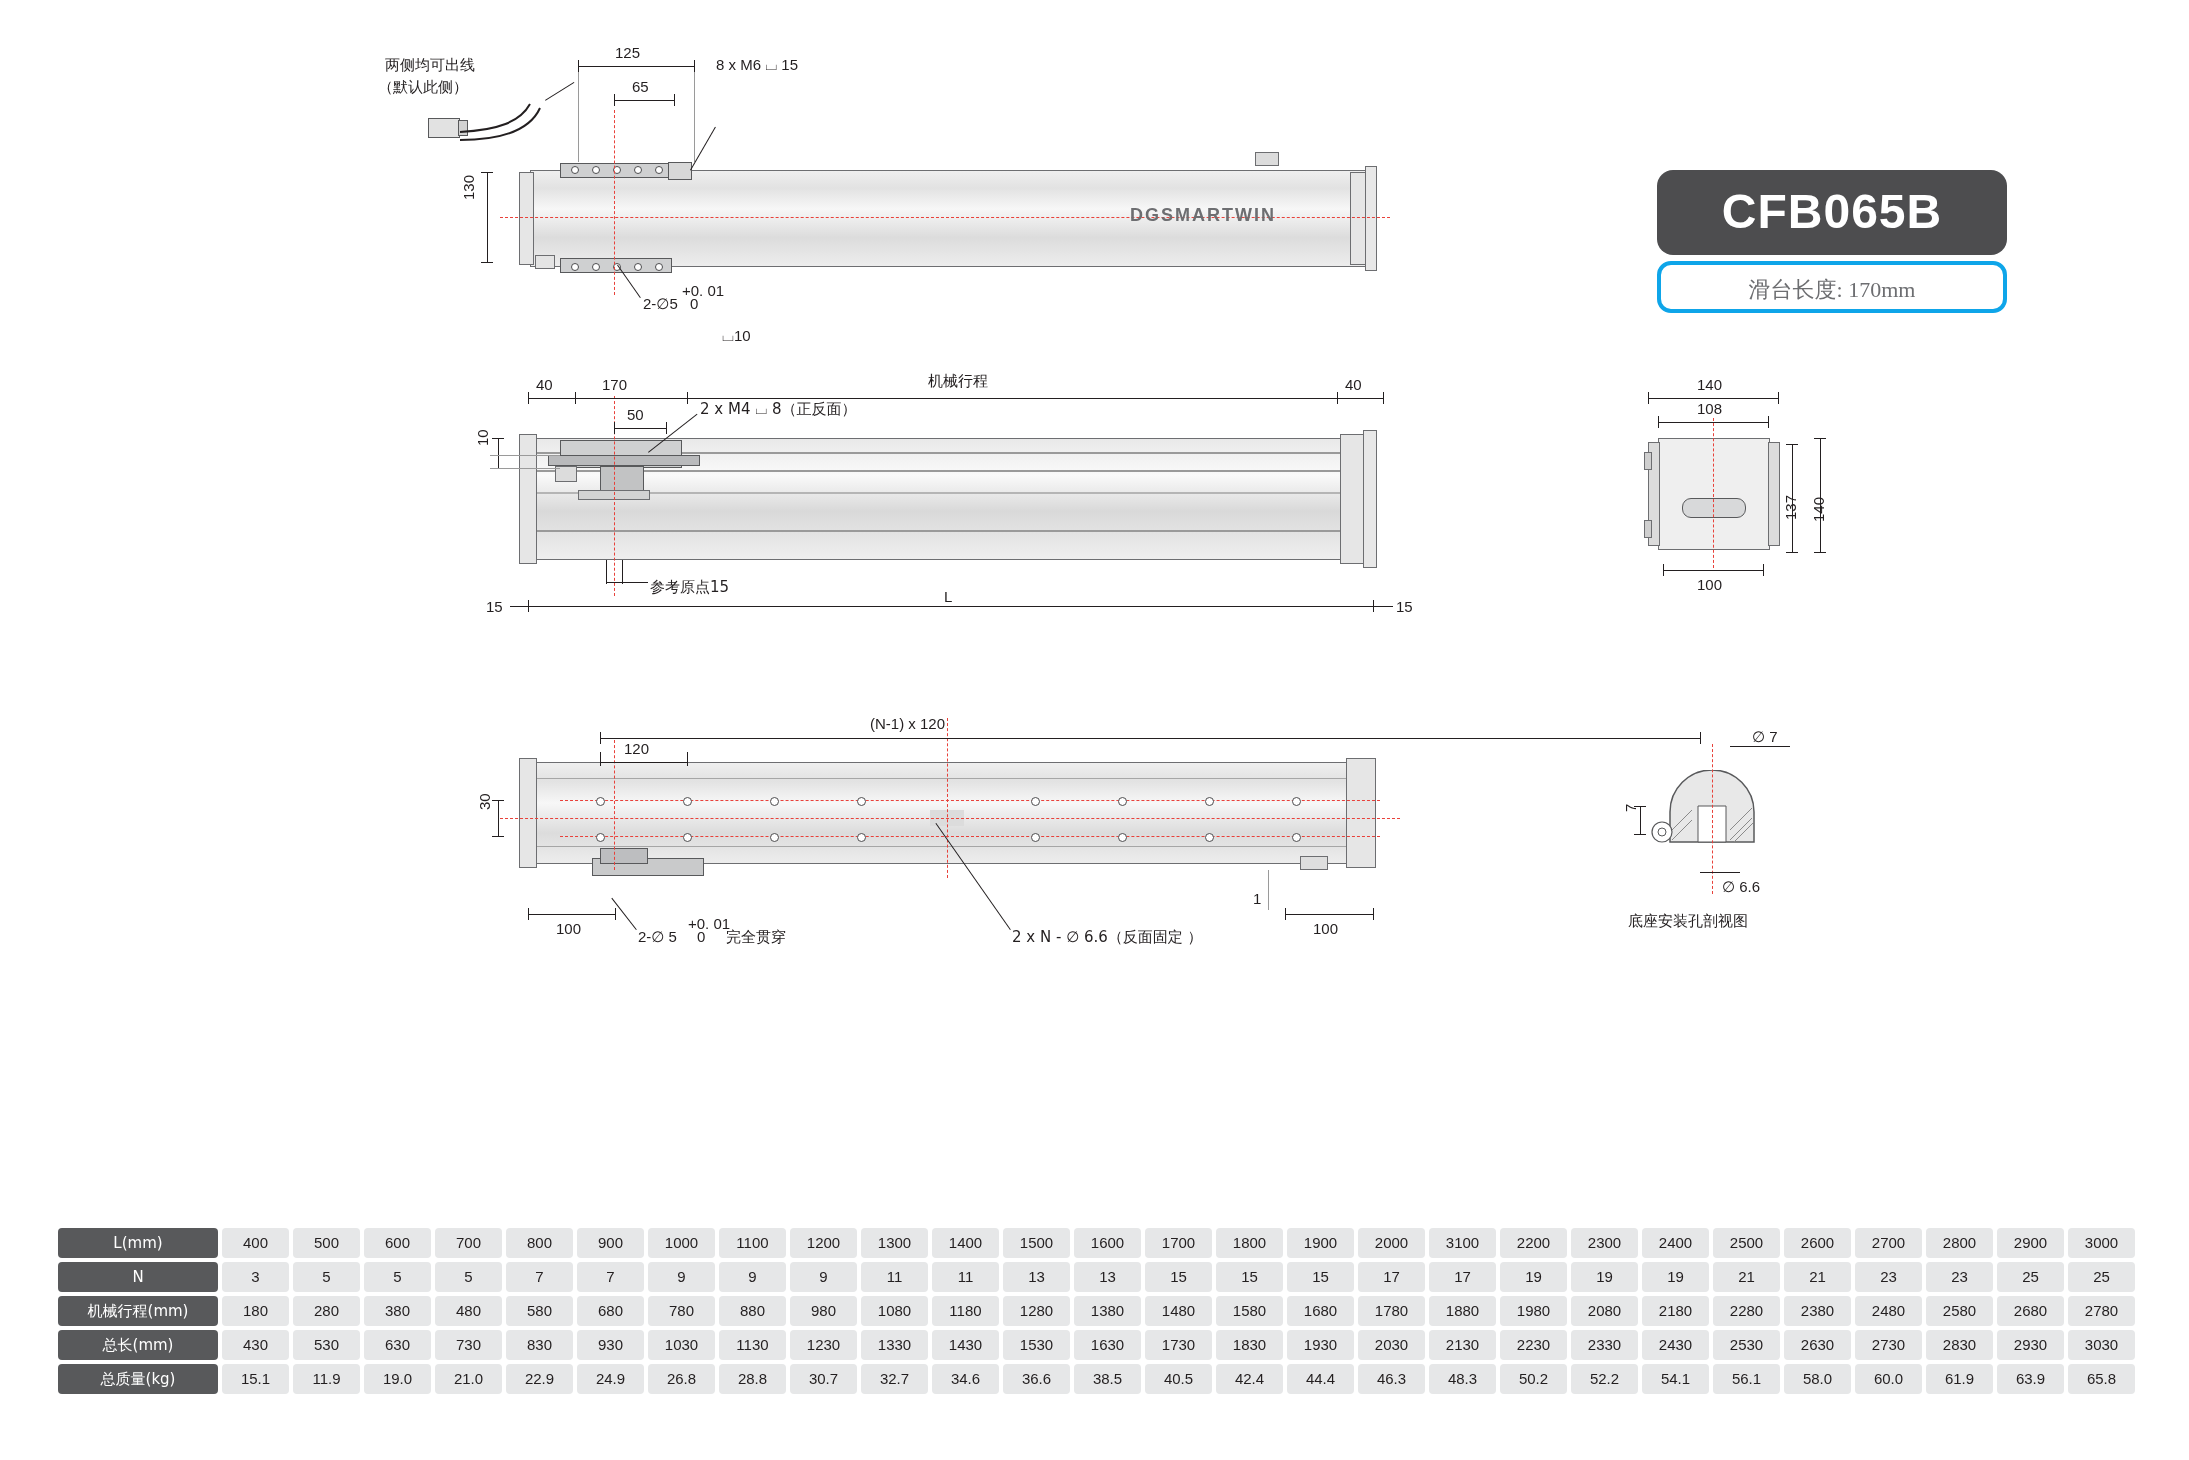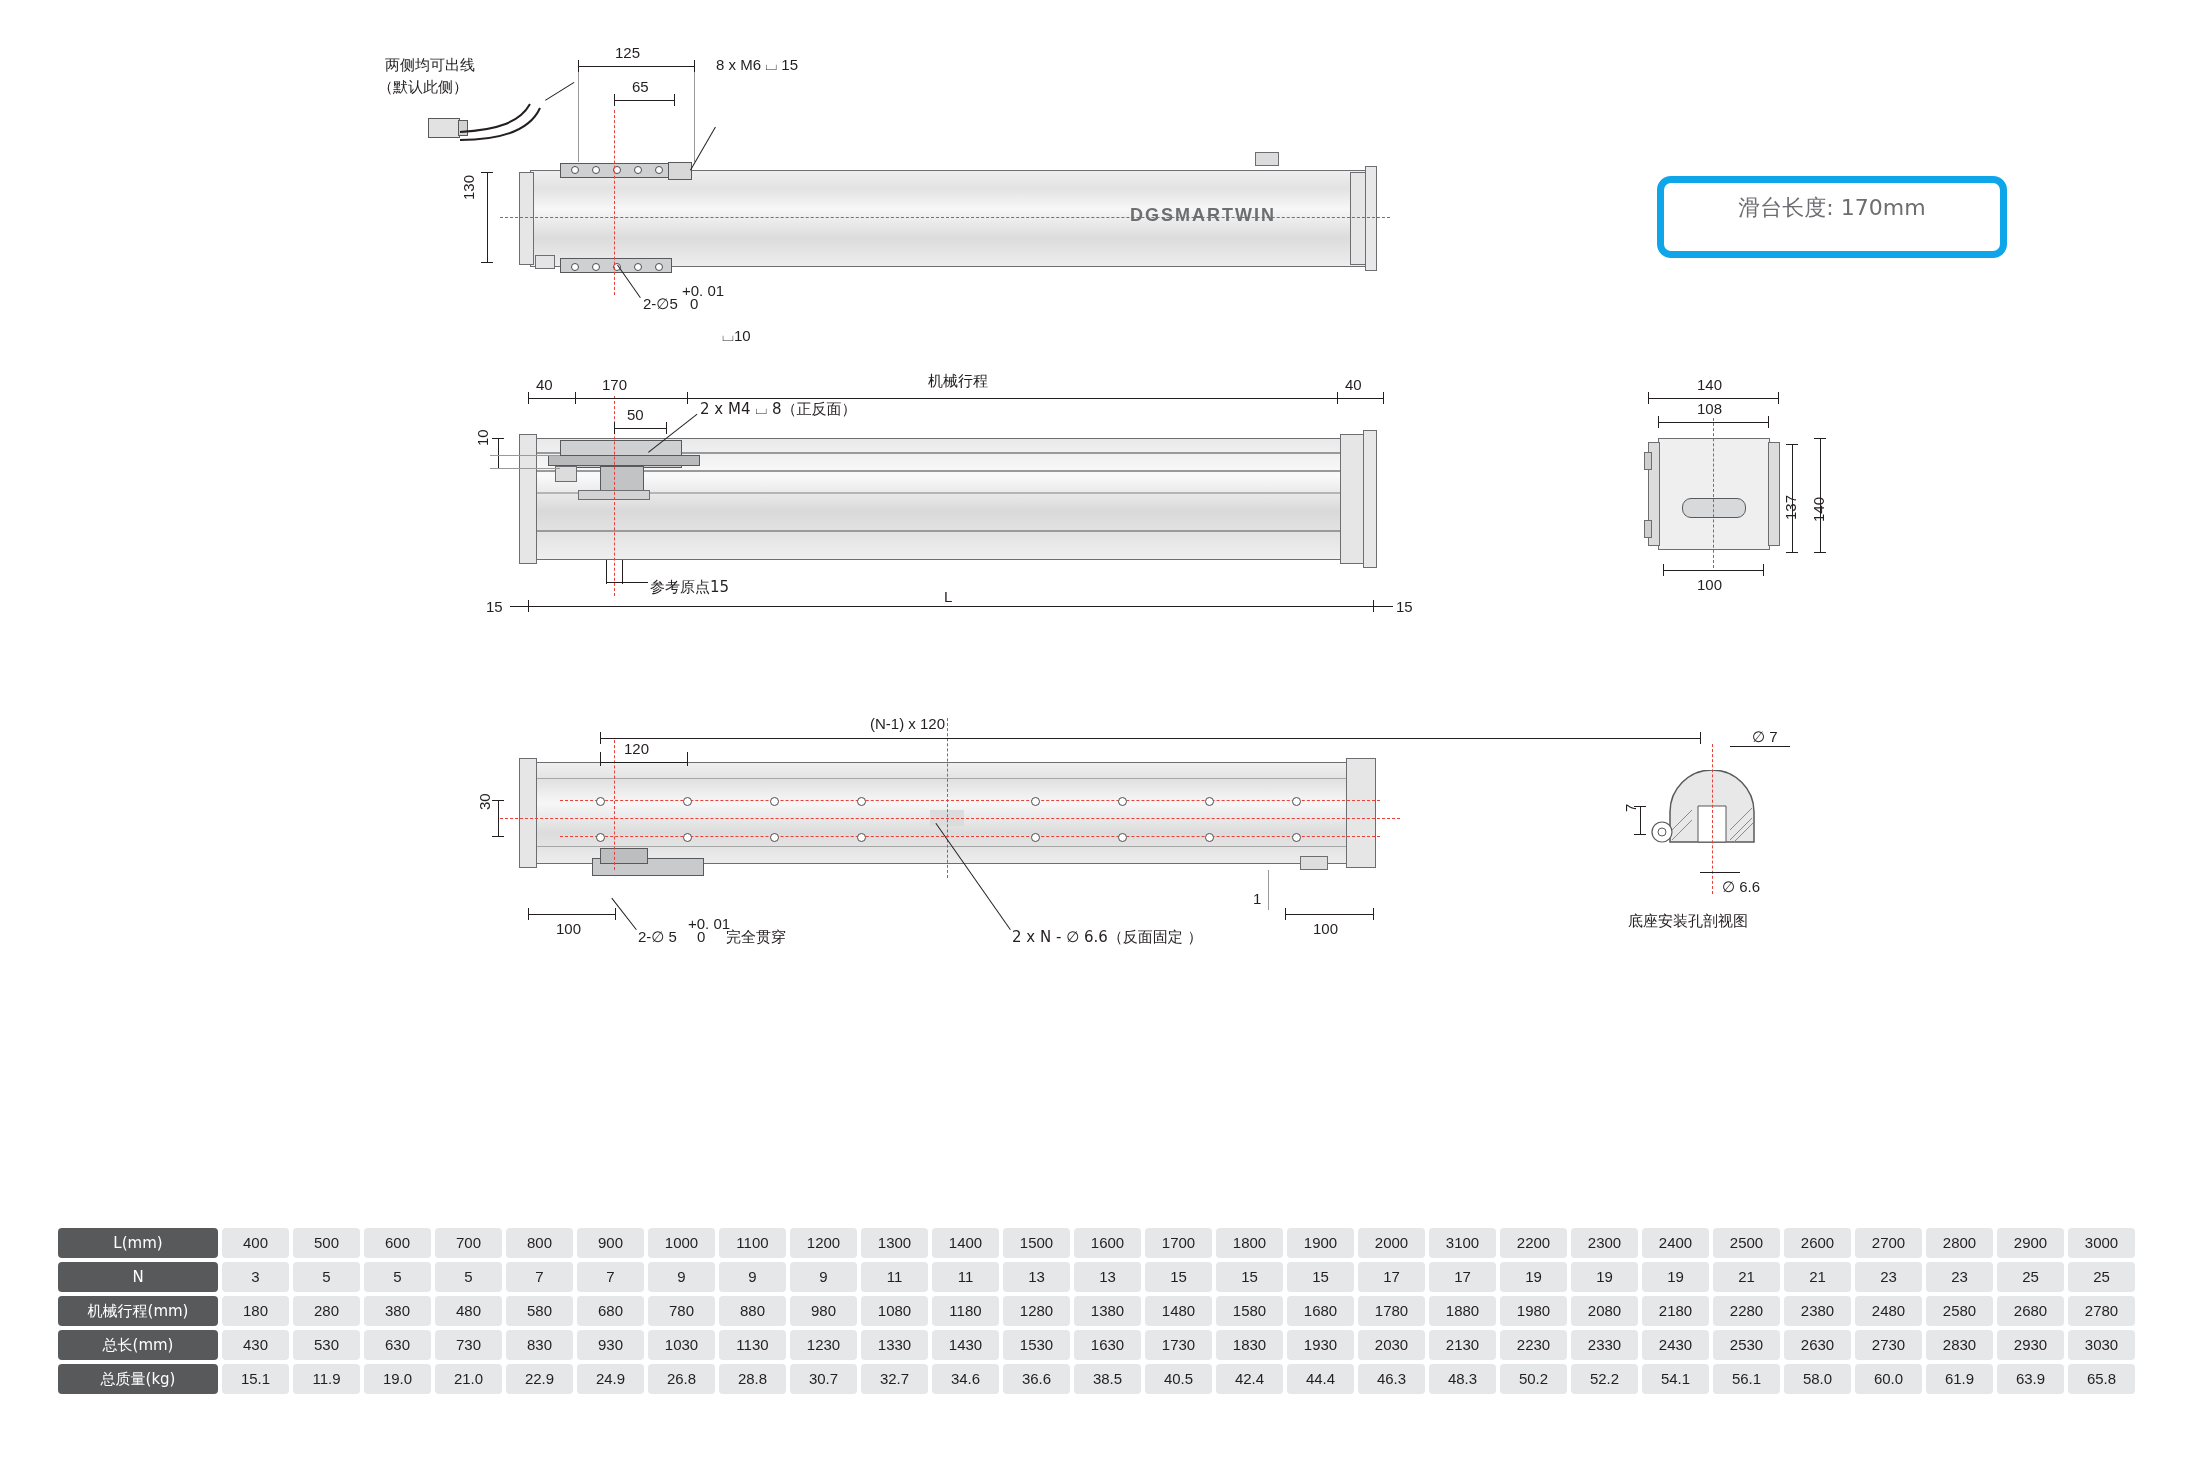--- a/index.html
+++ b/index.html
@@ -16,23 +16,24 @@
   
   .badge{
     position:absolute;left:1657px;top:170px;width:350px;
   }
   .badge-top{
     background:#4d4d4f;color:#ffffff;border-radius:16px;
     text-align:center;padding:14px 0 16px 0;
     font-size:48px;font-weight:bold;letter-spacing:1px;
   }
   .badge-bot{
-    margin-top:6px;border:7px solid #0ea5e9;border-radius:14px;
-    text-align:center;padding:10px 0 28px;color:#6d6e71;
+    margin-top:6px;border:4px solid #0ea5e9;border-radius:14px;
+    text-align:center;padding:10px 0 4px;color:#6d6e71;
     font-size:22px;
+    font-family:Liberation Serif, serif;
   }
 
   
   .ln{position:absolute;background:#231f20;}
   .hln{height:1px;}
   .vln{width:1px;}
   .dash-red{position:absolute;border-top:1px dashed #e8413a;}
   .dash-red-v{position:absolute;border-left:1px dashed #e8413a;}
 
   
@@ -63,20 +64,21 @@
     width:67px;height:30px;line-height:30px;text-align:center;
     background:#e6e7e8;color:#231f20;font-size:15px;border-radius:4px;margin-right:4px;
   }
 </style>
 </head>
 <body>
 
 <div class="canvas">
 
   <div class="badge">
+    <div class="badge-top">CFB065B</div>
     <div class="badge-bot cn">滑台长度: 170mm</div>
   </div>
 
   <div>
 
     <div class="abs dimtxt cn" style="left:385px;top:56px;">两侧均可出线</div>
     <div class="abs dimtxt cn" style="left:378px;top:78px;">（默认此侧）</div>
 
     <div class="abs" style="left:428px;top:118px;width:30px;height:18px;border:1px solid #58595b;background:#e2e2e2;"></div>
     <div class="abs" style="left:458px;top:120px;width:8px;height:14px;border:1px solid #58595b;background:#d2d2d2;"></div>

